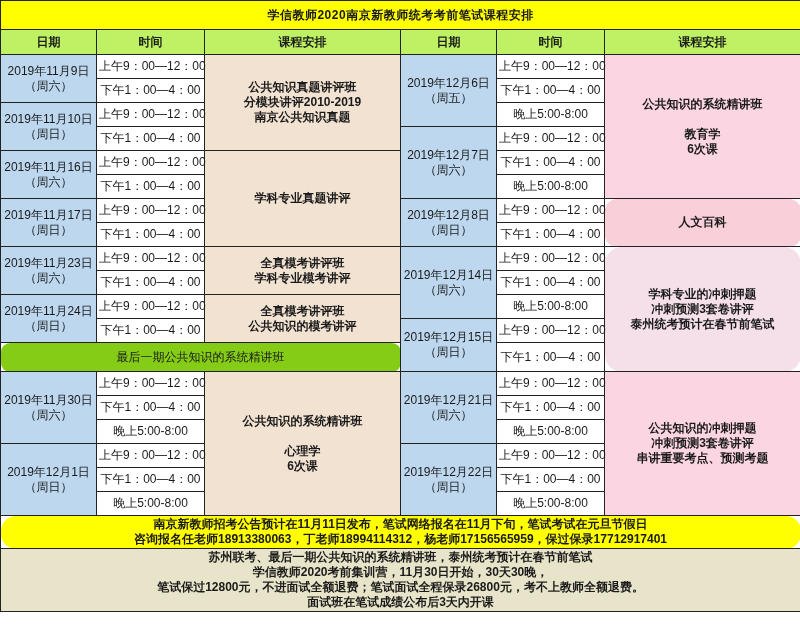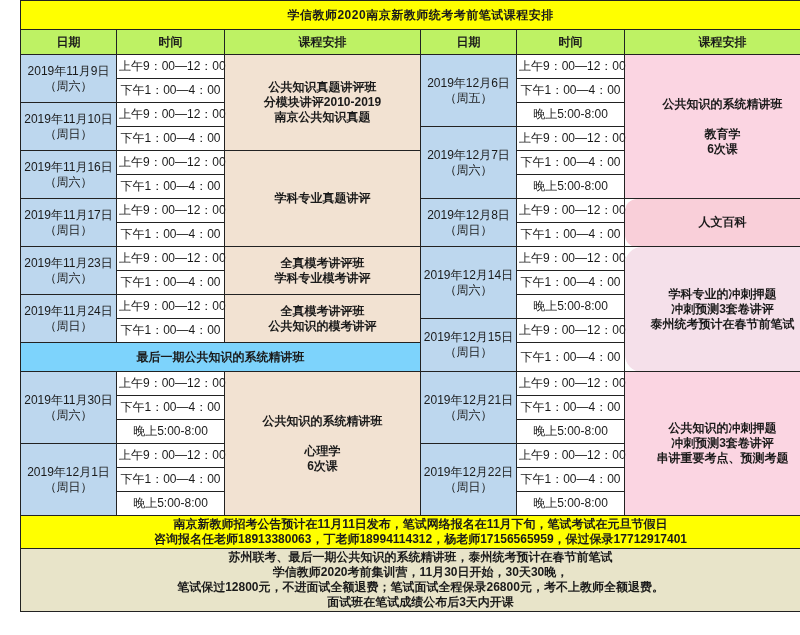--- a/index.html
+++ b/index.html
@@ -12,21 +12,20 @@
     height: 635px;
     font-family: "Liberation Sans", sans-serif;
     overflow: hidden;
   }
   #sheet {
     width: 800px;
     height: 635px;
     position: relative;
     box-sizing: border-box;
     background: #ffffff;
-    padding-left: 20px;
   }
   table.grid {
     border-collapse: collapse;
     table-layout: fixed;
     width: 800px;
   }
   table.grid td {
     border: 1px solid #222222;
     text-align: center;
     vertical-align: middle;
@@ -64,25 +63,26 @@
     height: 21px;
     margin-left: 48px;
   }
   .course-cell-left {
     background: #f2e2d2;
     font-size: 13px;
     color: #111;
     line-height: 1.5;
   }
   .banner-cell {
-    background: #7dd3fc;
-    color: #111;
-    font-weight: bold;
+    background: #84cc16;
+    color: #111;
+    font-weight: normal;
     font-size: 15px;
     height: 26px;
+    border-radius: 9px;
   }
   .course-pink {
     background: #fbd5e2;
     font-size: 13px;
     color: #111;
     line-height: 1.6;
   }
   .course-rose {
     background: #f9cfd9;
     font-size: 13px;
@@ -97,20 +97,21 @@
     line-height: 1.6;
     border-radius: 17px;
   }
   .notice-cell {
     background: #ffff00;
     color: #cc0000;
     font-weight: bold;
     font-size: 13px;
     line-height: 1.7;
     padding: 4px 6px;
+    border-radius: 15px;
   }
   .footer-cell {
     background: #e8e4c9;
     color: #000080;
     font-weight: bold;
     font-size: 13.5px;
     line-height: 1.85;
     padding: 4px 6px;
   }
   .multi {

